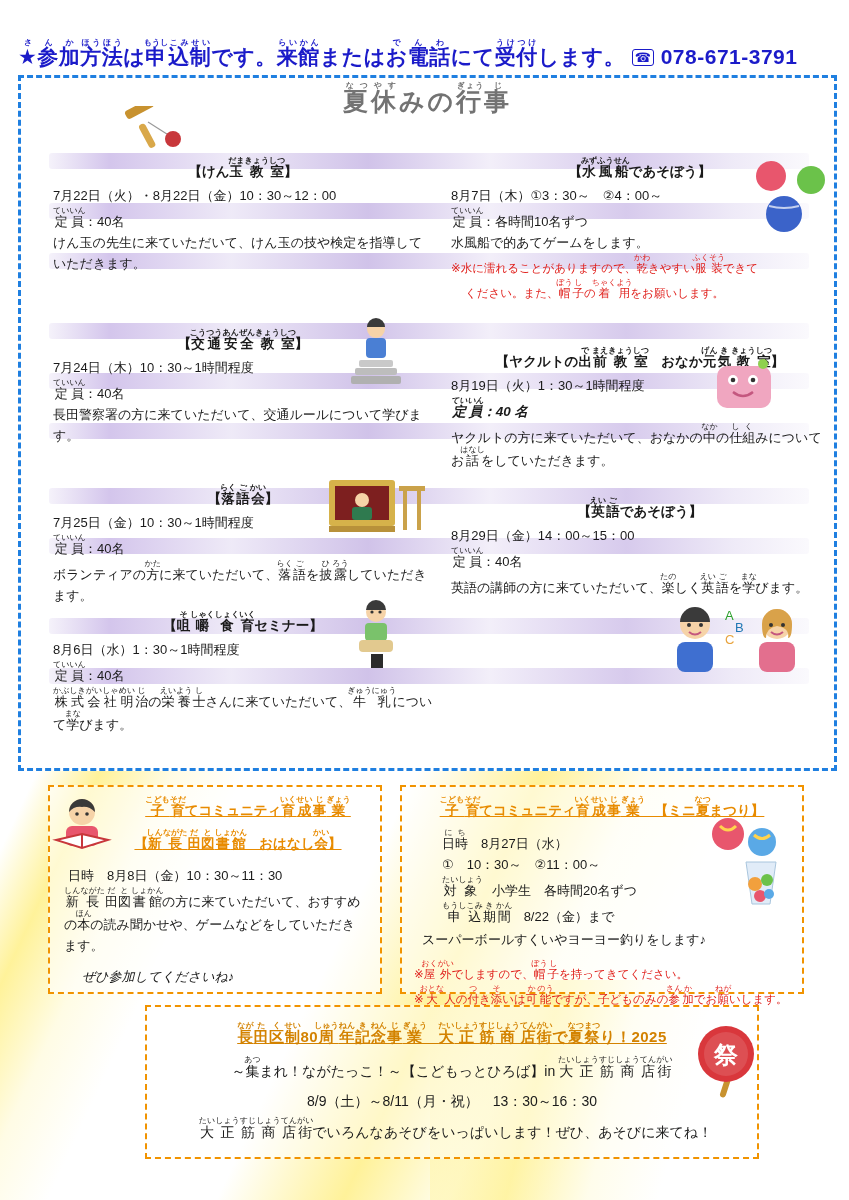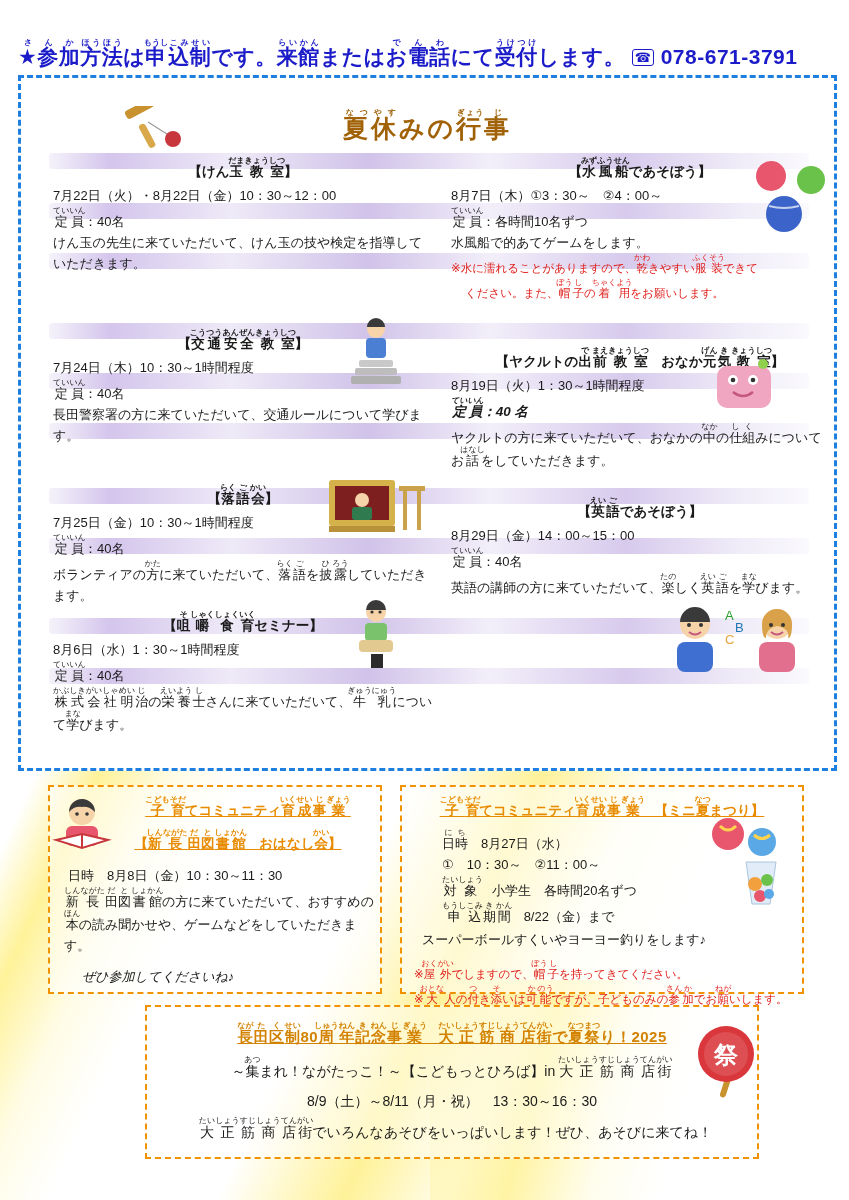--- a/index.html
+++ b/index.html
@@ -42,22 +42,22 @@
   }
   ruby rt{font-size:8px;letter-spacing:0;}
   
   .main-box{
     position:absolute;left:18px;top:75px;width:813px;height:690px;
     border:3px dashed #1f7fe0;
     background:#ffffff;
     z-index:2;
   }
   .main-title{
-    text-align:center;font-size:25px;font-weight:bold;color:#a16207;
-    margin-top:30px;letter-spacing:3px;
+    text-align:center;font-size:25px;font-weight:bold;color:#737373;
+    margin-top:3px;letter-spacing:3px;
   }
   .purple-band{
     position:absolute;left:28px;width:760px;height:16px;
     background:linear-gradient(90deg,
       rgba(188,170,225,.15) 0%, rgba(176,150,220,.55) 8%,
       rgba(200,185,230,.30) 24%, rgba(170,145,215,.55) 42%,
       rgba(205,190,232,.25) 58%, rgba(175,150,218,.5) 76%,
       rgba(200,186,230,.3) 90%, rgba(210,200,235,.1) 100%);
     border-radius:3px;
     z-index:1;
@@ -291,21 +291,21 @@
 </div>
 
 <div class="box-ll">
   <div class="orange-title" style="margin-top:8px;padding-left:66px;">
     <ruby>子<rt>こども</rt>育<rt>そだ</rt></ruby>てコミュニティ<ruby>育<rt>いく</rt>成<rt>せい</rt>事<rt>じ</rt>業<rt>ぎょう</rt></ruby>
   </div>
   <div class="orange-title" style="margin-top:8px;padding-left:46px;">
     【<ruby>新<rt>しん</rt>長<rt>ながた</rt>田<rt>だ</rt>図<rt>と</rt>書<rt>しょ</rt>館<rt>かん</rt></ruby>　おはなし<ruby>会<rt>かい</rt></ruby>】
   </div>
   <div class="blk" style="margin:12px 14px 0 18px;">日時　8月8日（金）10：30～11：30</div>
-  <div class="blk" style="margin:0 2px 0 14px;">
+  <div class="blk" style="margin:0 14px 0 14px;">
     <ruby>新<rt>しん</rt>長<rt>ながた</rt>田<rt>だ</rt>図<rt>と</rt>書<rt>しょ</rt>館<rt>かん</rt></ruby>の方に来ていただいて、おすすめの<ruby>本<rt>ほん</rt></ruby>の読み聞かせや、ゲームなどをしていただきます。
   </div>
   <div class="blk" style="margin:10px 14px 0 32px;font-style:italic;">ぜひ参加してくださいね♪</div>
 </div>
 <svg class="ill" style="left:48px;top:796px;" width="70" height="66" viewBox="0 0 70 66">
   <circle cx="34" cy="16" r="13" fill="#f6d3a8"></circle>
   <path d="M21 16 a13 13 0 0 1 26 0 q-6 -6 -13 -5 q-8 -1 -13 5z" fill="#3a3a3a"></path>
   <circle cx="29" cy="18" r="1.8" fill="#333"></circle>
     <circle cx="39" cy="18" r="1.8" fill="#333"></circle>
   <rect x="18" y="30" width="32" height="20" rx="6" fill="#e8566d"></rect>

